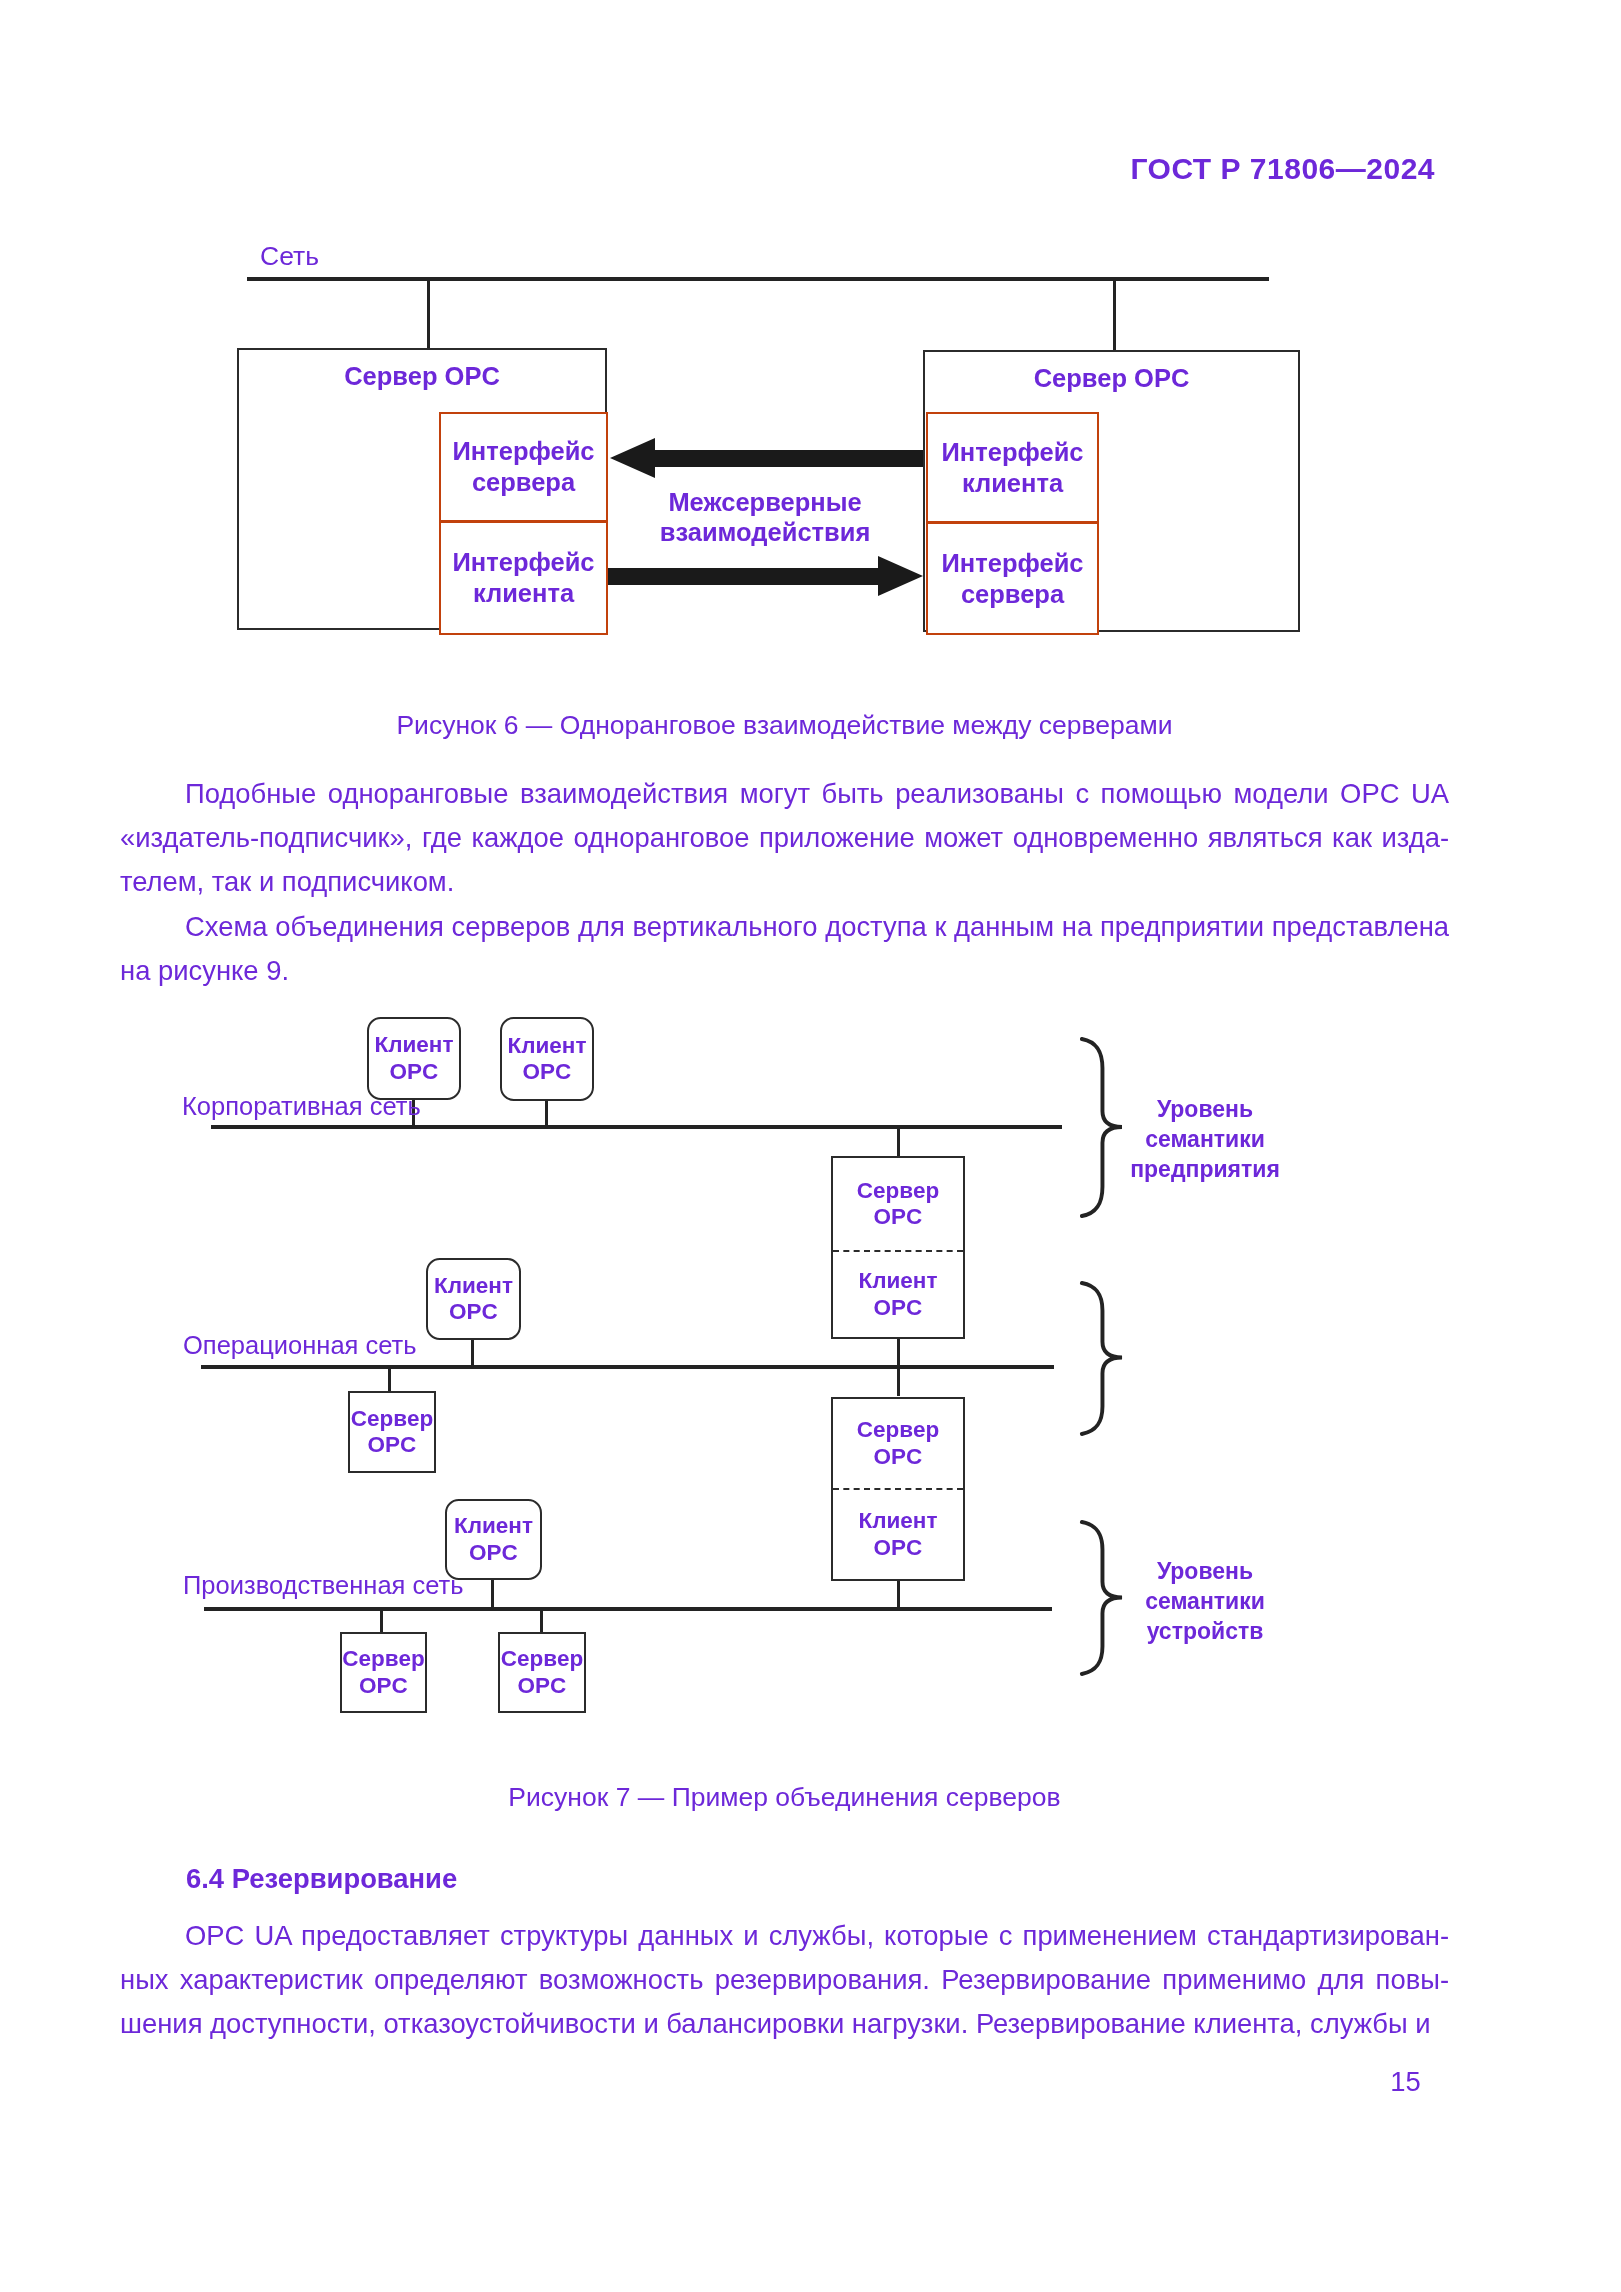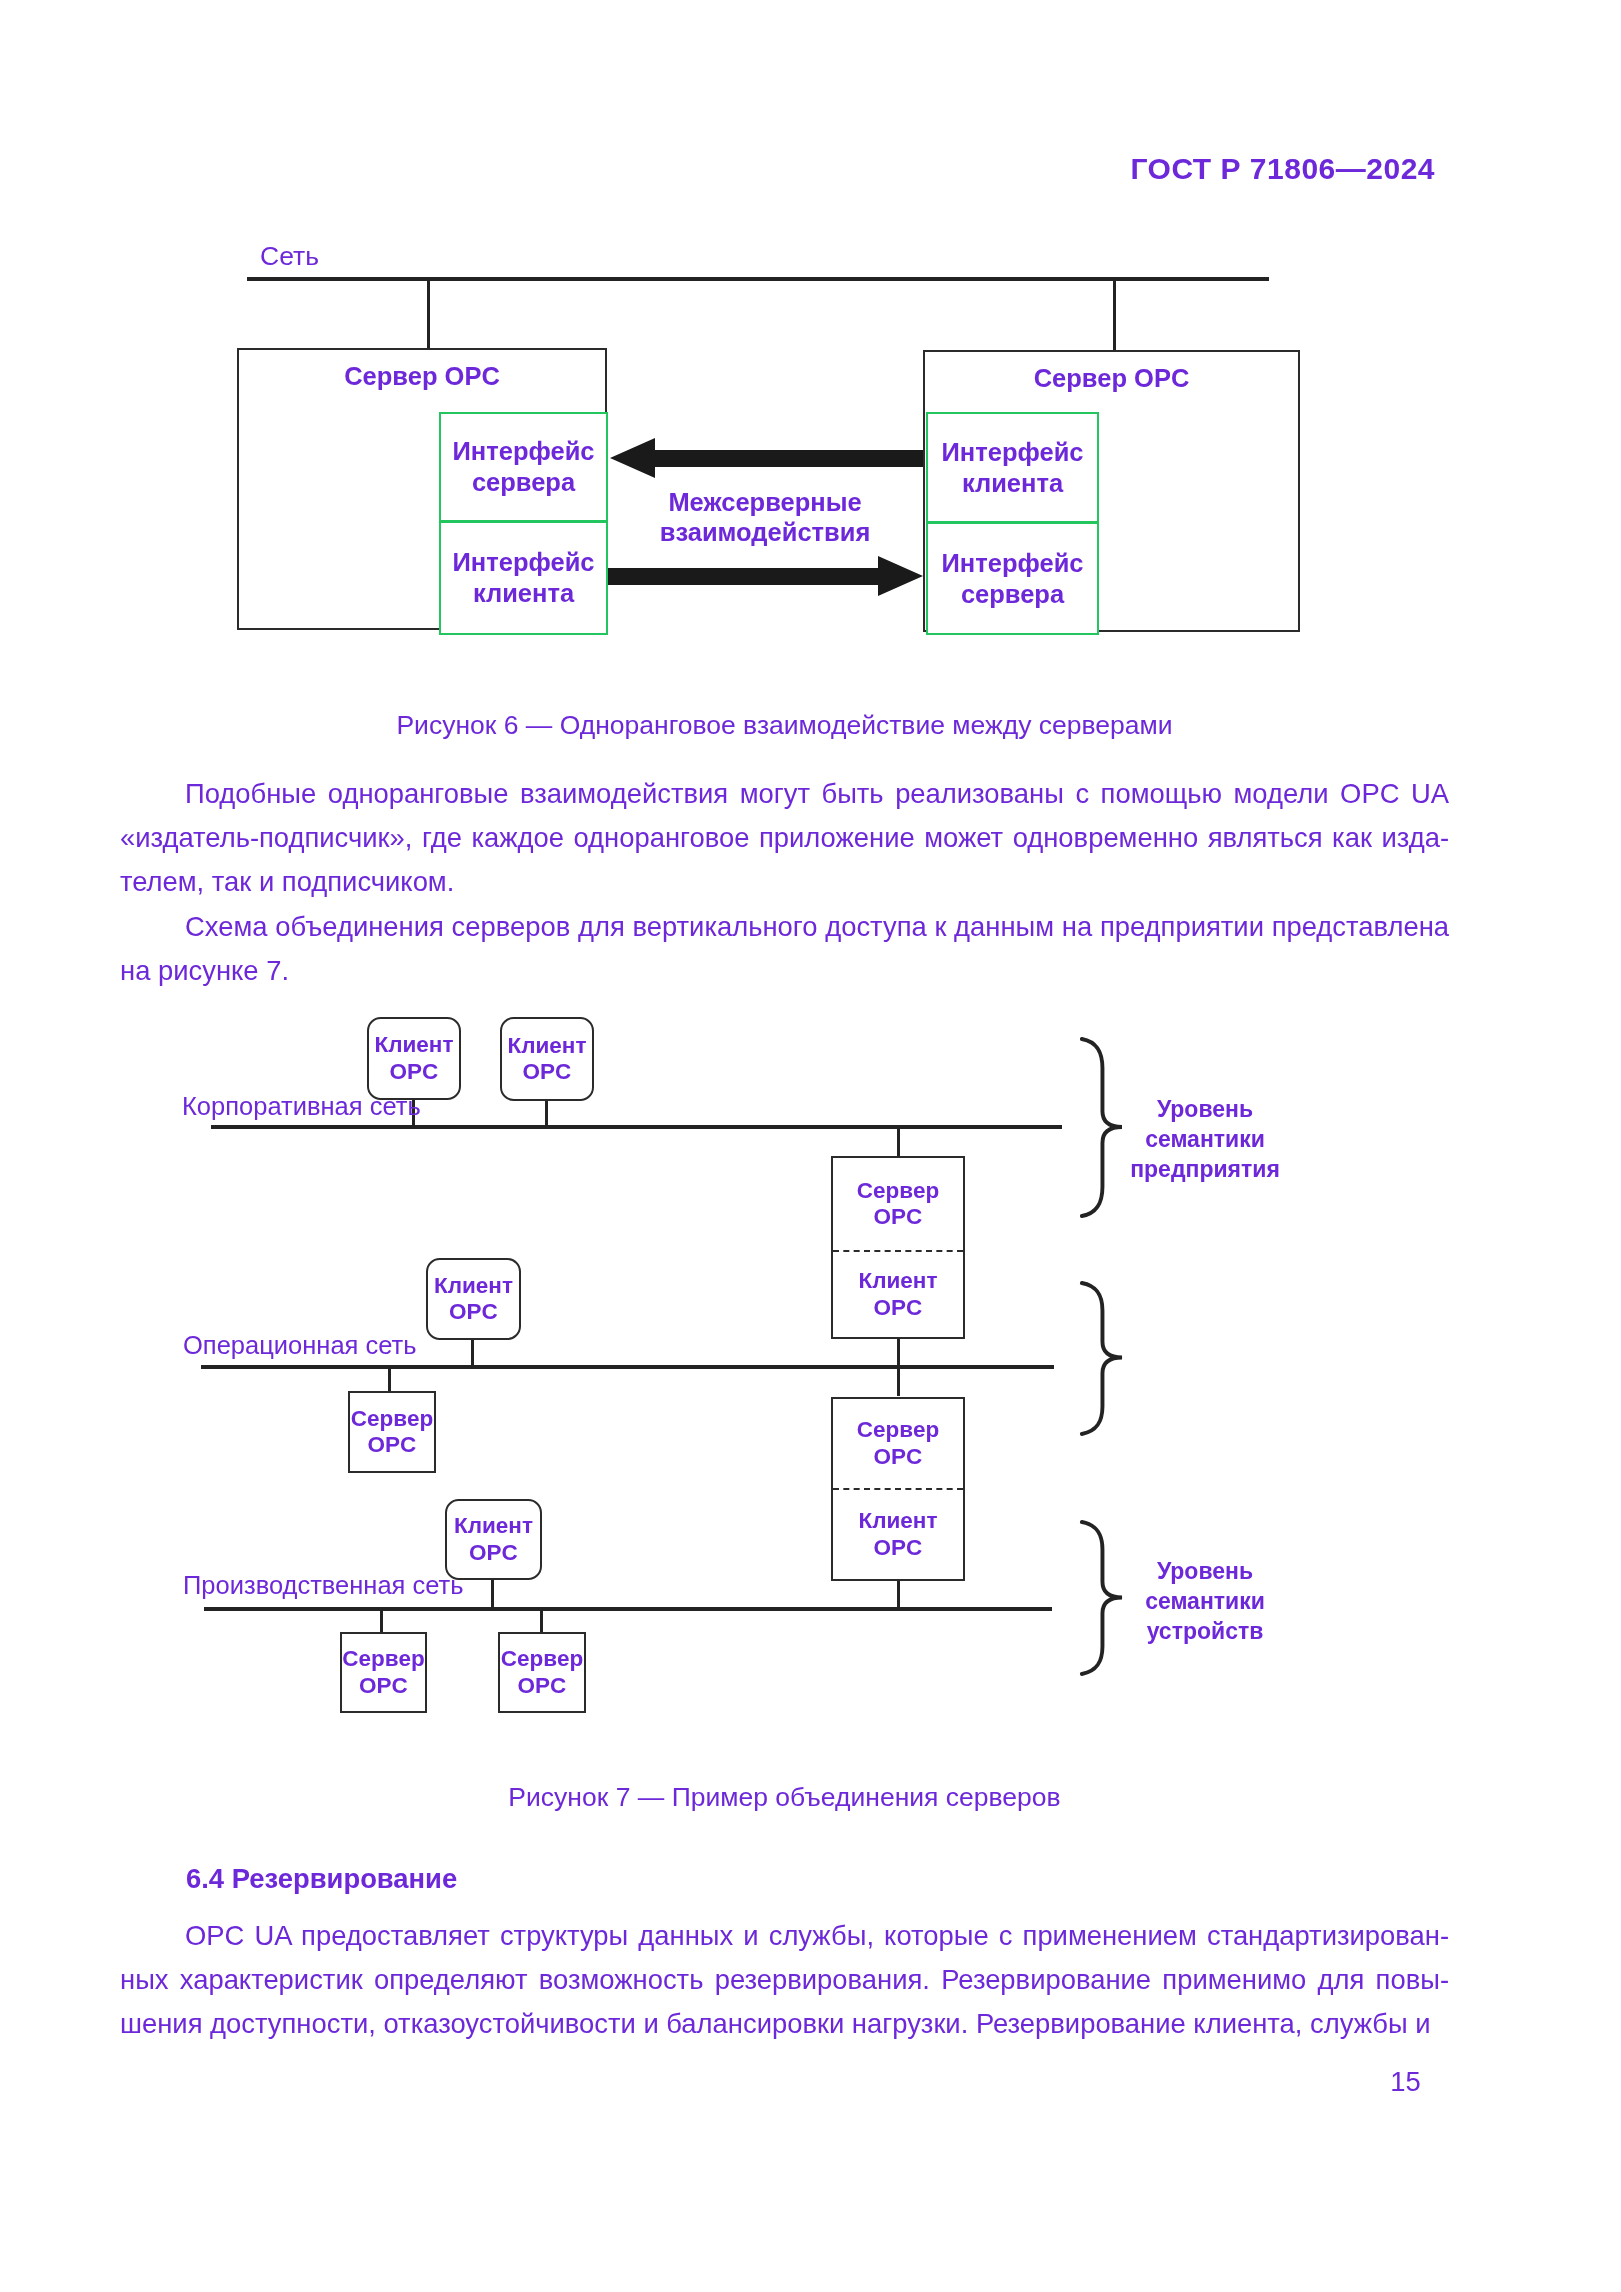--- a/index.html
+++ b/index.html
@@ -12,21 +12,21 @@
     font-size:30px; font-weight:700; letter-spacing:0.5px;}
   .page-num{position:absolute; top:2066px; left:1376px; width:59px; text-align:center; font-size:27.4px;}
   
   .hline{position:absolute; height:3.9px; background:#232323;}
   .vline{position:absolute; width:2.9px; background:#232323;}
   .dbox{position:absolute; border:2.9px solid #2b2b2b; background:#fff; box-sizing:border-box;}
   .rbox{border-radius:13.7px;}
   .center2{display:flex; align-items:center; justify-content:center; text-align:center;}
   .f7text{font-size:22.5px; font-weight:700; line-height:26.5px;}
   .fig6-title{padding-top:11.8px; text-align:center; font-size:25.5px; font-weight:700;}
-  .iface{position:absolute; border:2px solid #22c55e; background:#fff; box-sizing:border-box;
+  .iface{position:absolute; border:2px solid #c2410c; background:#fff; box-sizing:border-box;
     display:flex; align-items:center; justify-content:center; text-align:center;
     font-size:25.5px; font-weight:700; line-height:31px;}
   .netlabel{position:absolute; font-size:25.5px; font-weight:400; white-space:nowrap;text-align:right;}
   .levellabel{position:absolute; width:176px; text-align:center; font-size:23px; font-weight:700; line-height:30px;}
   .comb{display:flex; flex-direction:column;}
   .comb .half{display:flex; align-items:center; justify-content:center; text-align:center;}
   .comb .half.top{flex:0 0 auto;}
   .comb .half.bottom{flex:1 1 auto; border-top:2.9px dashed #2b2b2b;}
   
   .arrow-bar{position:absolute; height:16.7px; background:#1a1a1a;}
@@ -69,21 +69,21 @@
 
   <div class="arrow-head-left" style="left:610px; top:438px;"></div>
   <div class="arrow-bar" style="left:649px; top:450px; width:274px;"></div>
   <div class="arrow-bar" style="left:608px; top:568px; width:272px;"></div>
   <div class="arrow-head-right" style="left:878px; top:556px;"></div>
   <div class="arrows-label">Межсерверные взаимодействия</div>
 
   <div class="fig-caption" style="top:710px;">Рисунок 6 — Одноранговое взаимодействие между серверами</div>
 
   <div class="body-par" style="top:772px;">Подобные одноранговые взаимодействия могут быть реализованы с помощью модели OPC UA «издатель-подписчик», где каждое одноранговое приложение может одновременно являться как изда­телем, так и подписчиком.</div>
-  <div class="body-par" style="top:905px;">Схема объединения серверов для вертикального доступа к данным на предприятии представлена на рисунке 7.</div>
+  <div class="body-par" style="top:905px;">Схема объединения серверов для вертикального доступа к данным на предприятии представлена на рисунке 9.</div>
 
   <div class="dbox rbox center2 f7text" style="left:367px; top:1017px; width:94px; height:83px;">Клиент OPC</div>
   <div class="dbox rbox center2 f7text" style="left:500px; top:1017px; width:94px; height:84px;">Клиент OPC</div>
   <div class="vline" style="left:412px; top:1100px; height:27.4px;"></div>
   <div class="vline" style="left:545px; top:1101px; height:26.5px;"></div>
   <div class="netlabel" style="left:182px; top:1092px;">Корпоративная сеть</div>
   <div class="hline" style="left:211px; top:1125px; width:851px;"></div>
 
   <div class="vline" style="left:897px; top:1129px; height:26.5px;"></div>
   <div class="dbox comb" style="left:831px; top:1156px; width:134px; height:183px;">

